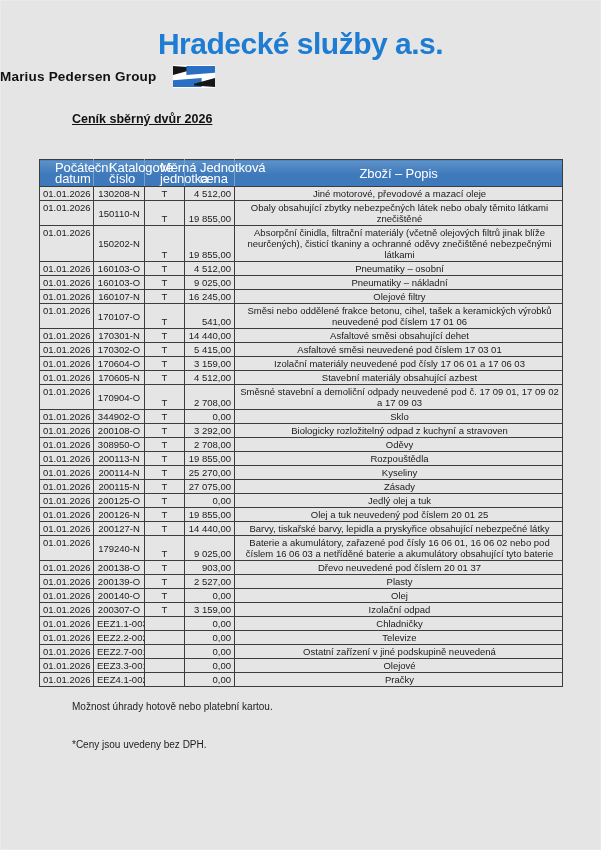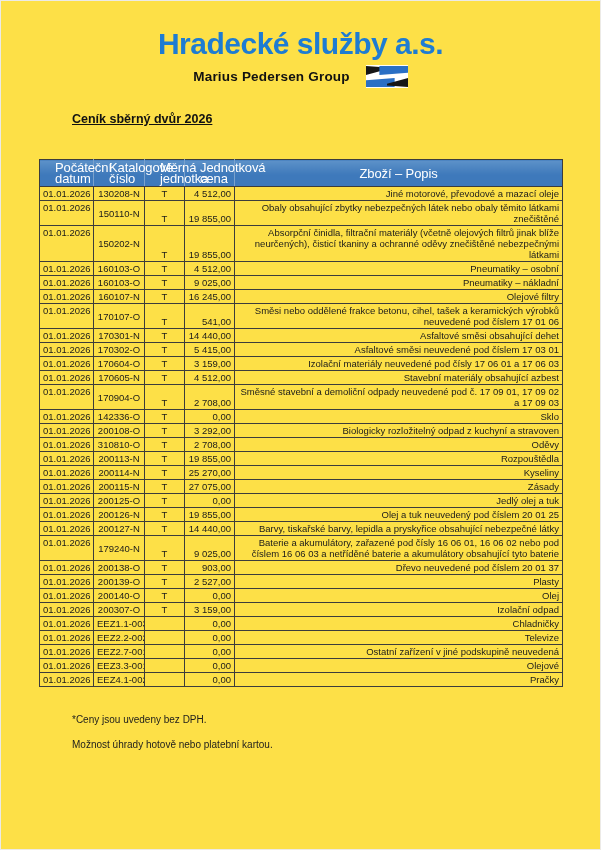--- a/index.html
+++ b/index.html
@@ -14,40 +14,39 @@
   html,body{width:601px;height:850px;}
   body{
     background:#fdfdfc;
     font-family:"Liberation Sans","DejaVu Sans",sans-serif;
     color:#1a1a1a;
     position:relative;
     overflow:hidden;
   }
   .page{
     width:601px;height:850px;
-    background:#fde047;
+    background:#e5e5e5;
     box-shadow:inset 0 0 0 1px #eceae6;
   }
   
   .letterhead{
     padding-top:27px;
     text-align:center;
   }
   .company-name{
     font-size:30px;
     font-weight:bold;
     letter-spacing:-0.5px;
     color:var(--heading-blue);
     line-height:34px;
   }
   .group-row{
     margin-top:4px;
     display:flex;
     align-items:center;
-    justify-content:center;
     gap:16px;
   }
   .group-name{
     font-size:13.5px;
     font-weight:bold;
     color:#111;
     letter-spacing:0.2px;
   }
   .mp-flag{display:block;}
   
@@ -87,21 +86,21 @@
   .price-table th:last-child{border-right:1px solid var(--border-dark);}
   .price-table td{
     border:0.8px solid var(--border-dark);
     padding:1px 3px;
     overflow:hidden;
   }
   td.c-date{text-align:center;vertical-align:top;white-space:nowrap;margin-top:13px;}
   td.c-code{text-align:center;vertical-align:middle;white-space:nowrap;}
   td.c-unit{text-align:center;vertical-align:bottom;}
   td.c-price{text-align:right;vertical-align:bottom;white-space:nowrap;margin-left:24px;}
-  td.c-desc{text-align:right;vertical-align:top;padding-left:5px;}
+  td.c-desc{text-align:center;vertical-align:top;padding-left:5px;}
   
   .footnote{
     margin-left:72px;
     font-size:10px;
     color:#1c1c1c;
   }
   .footnote.first{margin-top:27px;}
   .footnote.second{margin-top:14px;}
 </style>
 </head>
@@ -224,35 +223,35 @@
     </tr>
         <tr>
       <td class="c-date">01.01.2026</td>
       <td class="c-code">170904-O</td>
       <td class="c-unit">T</td>
       <td class="c-price">2 708,00</td>
       <td class="c-desc">Směsné stavební a demoliční odpady neuvedené pod č. 17 09 01, 17 09 02 a 17 09 03</td>
     </tr>
         <tr>
       <td class="c-date">01.01.2026</td>
-      <td class="c-code">142336-O</td>
+      <td class="c-code">344902-O</td>
       <td class="c-unit">T</td>
       <td class="c-price">0,00</td>
       <td class="c-desc">Sklo</td>
     </tr>
         <tr>
       <td class="c-date">01.01.2026</td>
       <td class="c-code">200108-O</td>
       <td class="c-unit">T</td>
       <td class="c-price">3 292,00</td>
       <td class="c-desc">Biologicky rozložitelný odpad z kuchyní a stravoven</td>
     </tr>
         <tr>
       <td class="c-date">01.01.2026</td>
-      <td class="c-code">310810-O</td>
+      <td class="c-code">308950-O</td>
       <td class="c-unit">T</td>
       <td class="c-price">2 708,00</td>
       <td class="c-desc">Oděvy</td>
     </tr>
         <tr>
       <td class="c-date">01.01.2026</td>
       <td class="c-code">200113-N</td>
       <td class="c-unit">T</td>
       <td class="c-price">19 855,00</td>
       <td class="c-desc">Rozpouštědla</td>
@@ -358,16 +357,16 @@
         <tr>
       <td class="c-date">01.01.2026</td>
       <td class="c-code">EEZ4.1-002</td>
       <td class="c-unit"></td>
       <td class="c-price">0,00</td>
       <td class="c-desc">Pračky</td>
     </tr>
       </tbody>
   </table>
 
+  <div class="footnote second">Možnost úhrady hotově nebo platební kartou.</div>
   <div class="footnote first">*Ceny jsou uvedeny bez DPH.</div>
-  <div class="footnote second">Možnost úhrady hotově nebo platební kartou.</div>
 
 </div>
 
 </body></html>

